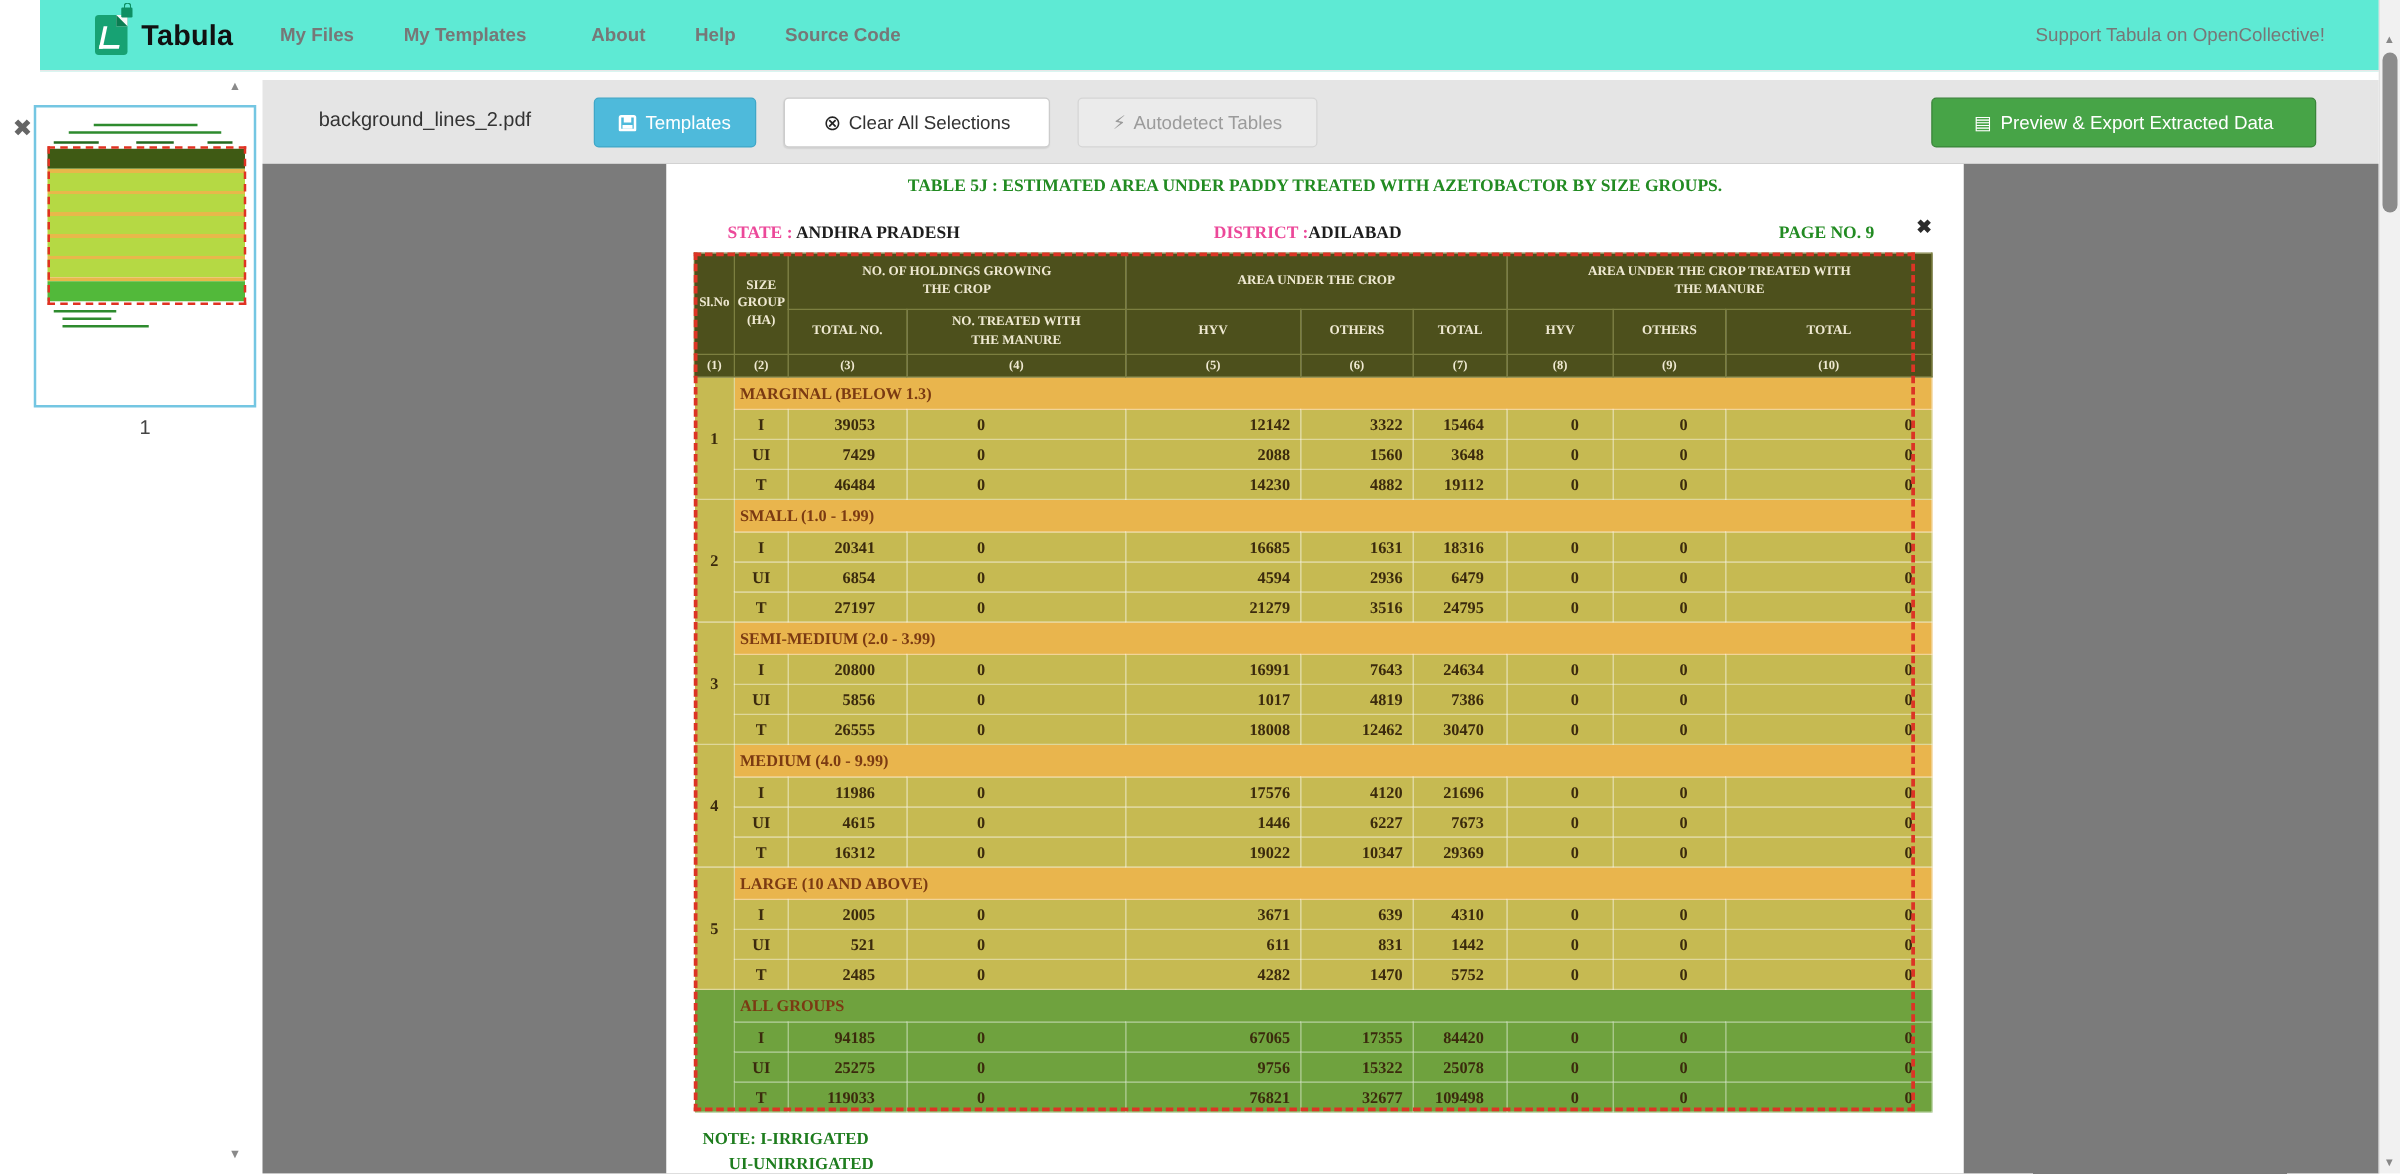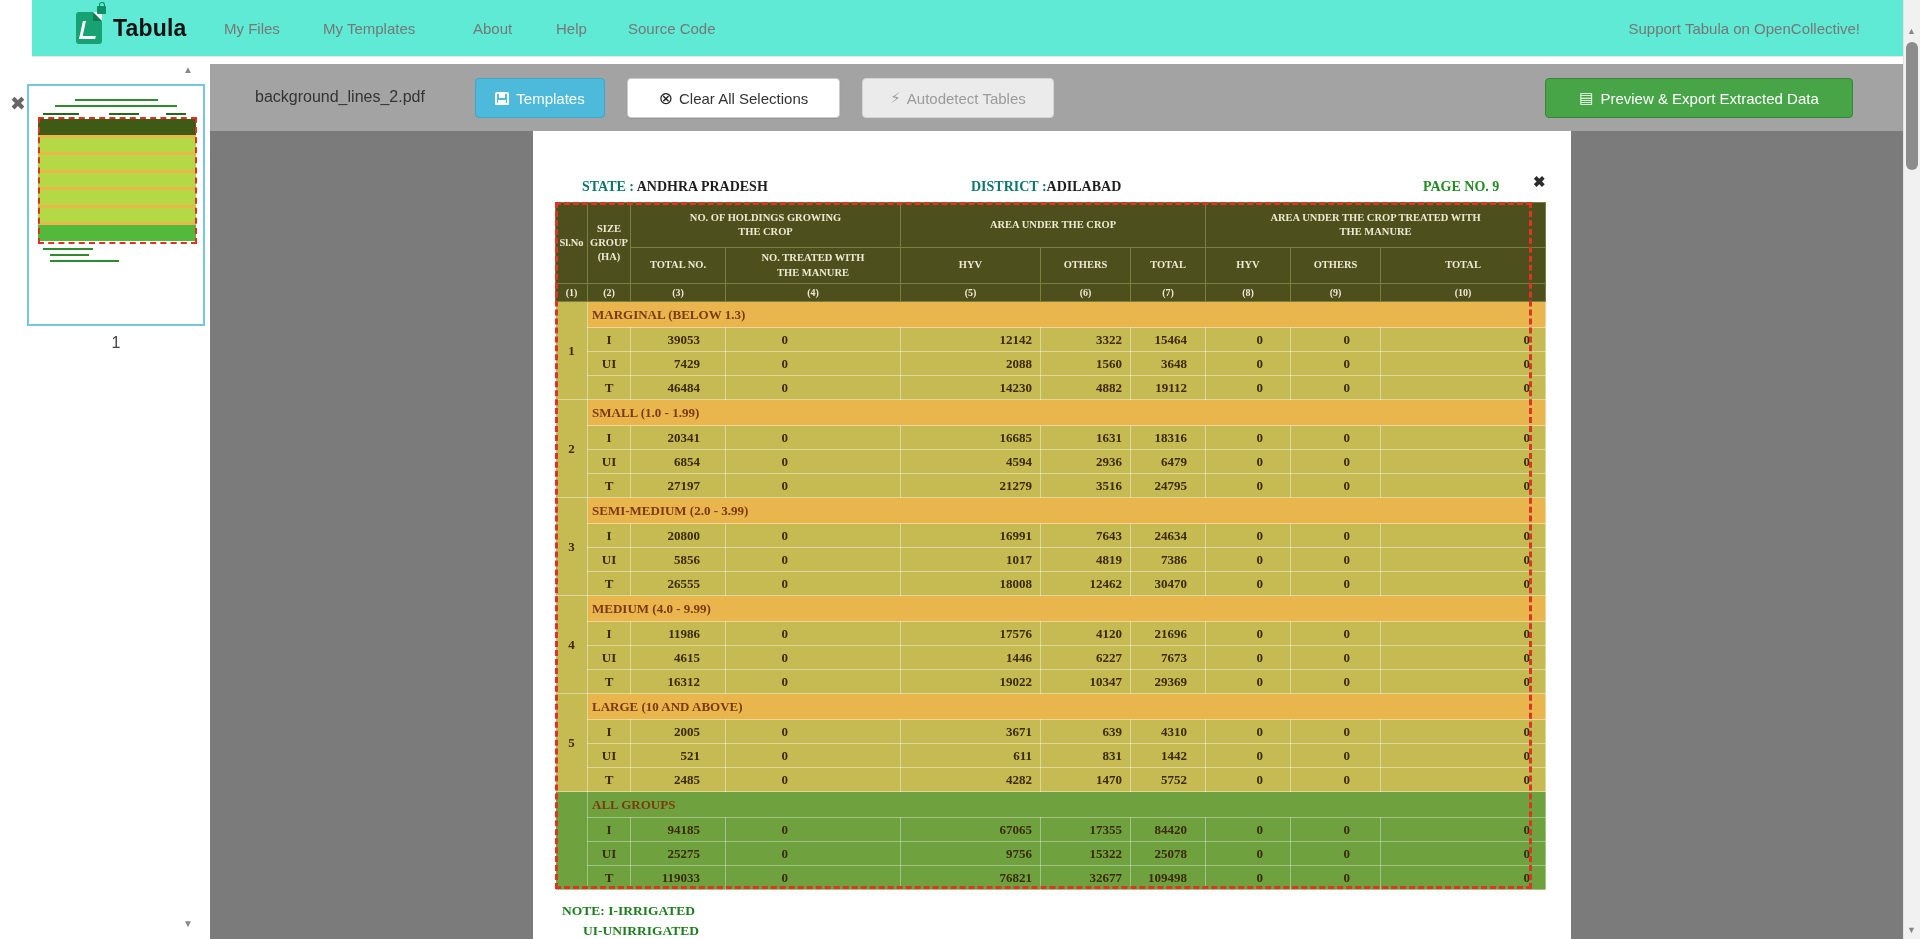--- a/index.html
+++ b/index.html
@@ -9,21 +9,21 @@
 
   
   .navbar { position:absolute; left:0; top:0; width:1920px; height:57px; background:#5eead4; border-bottom:1px solid #e7e7e7;margin-left:32px; }
   .brand-wrap { position:absolute; left:44px; top:12px; display:flex; align-items:center; cursor:pointer; }
   .logo { position:relative; width:26px; height:32px; background:#17a273; border-radius:3px; }
   .logo::before { content:""; position:absolute; right:0; top:0; width:0; height:0; border-top:9px solid #f8f8f8; border-left:9px solid #0b7d52; }
   .logo::after { content:""; position:absolute; left:5px; top:9px; width:13px; height:15px; border-left:3px solid #fff; border-bottom:3px solid #fff; transform:skewX(-12deg); }
   .lock { position:absolute; right:-4px; top:-6px; width:9px; height:8px; background:#0e8f63; border-radius:1px; }
   .lock::before { content:""; position:absolute; left:1.5px; top:-4px; width:4px; height:4px; border:1.5px solid #0e8f63; border-bottom:none; border-radius:3px 3px 0 0; }
   .brand-text { margin-left:11px; font-size:23px; font-weight:bold; color:#111; letter-spacing:.2px; }
-  .nav-link { position:absolute; top:20px; font-size:15px; color:#777; cursor:pointer; white-space:nowrap; }
+  .nav-link { position:absolute; top:20px; font-size:15px; color:#777; cursor:pointer; white-space:nowrap;font-weight:bold; }
   .nl0{left:192px;} .nl1{left:291px;} .nl2{left:441px;} .nl3{left:524px;} .nl4{left:596px;}
   .support { position:absolute; right:92px; top:20px; font-size:15px; color:#777; cursor:pointer; }
 
   
   .sidebar { position:absolute; left:0; top:58px; width:210px; height:881px; background:#fff; }
   .thumb-remove { position:absolute; left:10px; top:36px; font-size:19px; font-weight:bold; color:#666; cursor:pointer; line-height:1; }
   .thumb-box { position:absolute; left:27px; top:26px; width:178px; height:242px; border:2px solid #74c6e2; background:#fff; padding:4px; cursor:pointer; }
   .thumb-inner { position:relative; width:100%; height:100%; background:#fff; overflow:hidden; }
   .t-line { position:absolute; height:2px; background:#2e8b2e; }
   .t-meta { position:absolute; height:2px; background:#23691f; }
@@ -32,41 +32,41 @@
   .t-body { height:87px; background:repeating-linear-gradient(to bottom, #e8b84a 0 3px, #b5d944 3px 17.4px); }
   .t-orange { height:3px; background:#e8b84a; }
   .t-green { height:16px; background:#52b93a; }
   .t-sel { position:absolute; left:0px; top:-2px; right:-1px; bottom:-3px; border:2px dashed #e03222; }
   .t-note { position:absolute; height:2px; background:#2e8b2e; }
   .thumb-caption { position:absolute; left:27px; top:276px; width:178px; text-align:center; font-size:16px; color:#444; }
   .side-scroll-up { position:absolute; left:183px; top:6px; font-size:10px; color:#8a8a8a; cursor:pointer; }
   .side-scroll-down { position:absolute; left:183px; top:860px; font-size:10px; color:#8a8a8a; cursor:pointer; }
 
   
-  .toolbar { position:absolute; left:210px; top:64px; width:1693px; height:67px; background:#a3a3a3; }
+  .toolbar { position:absolute; left:210px; top:64px; width:1693px; height:67px; background:#e5e5e5; }
   .file-label { position:absolute; left:45px; top:24px; font-size:16px; color:#333; }
   .btn { position:absolute; top:14px; height:40px; border-radius:4px; font-size:15px; display:flex; align-items:center; justify-content:center; cursor:pointer; white-space:nowrap; }
   .btn-templates { left:265px; width:130px; background:#4ebadb; border:1px solid #3fa7c8; color:#fff; }
   .btn-clear { left:417px; width:213px; background:#fff; border:1px solid #ccc; color:#333; box-shadow:0 1px 1px rgba(0,0,0,.08); }
   .btn-autodetect { left:652px; width:192px; background:#ebebeb; border:1px solid #d5d5d5; color:#9b9b9b; cursor:default; }
   .btn-export { left:1335px; width:308px; background:#47a447; border:1px solid #398439; color:#fff; }
   .save-icon { position:relative; width:14px; height:13px; border:2px solid #fff; border-radius:2px 2px 1px 1px; margin-right:7px; }
   .save-icon::before { content:""; position:absolute; left:2px; top:-1px; width:6px; height:5px; background:#fff; }
   .save-icon::after { content:""; position:absolute; left:1px; bottom:0; width:8px; height:3px; background:#fff; }
   .clear-icon { font-size:17px; line-height:1; margin-right:6px; color:#222; }
   .bolt-icon { font-size:15px; margin-right:6px; color:#9b9b9b; }
   .table-icon { font-size:15px; margin-right:7px; color:#fff; }
 
   
   .main { position:absolute; left:210px; top:131px; width:1693px; height:808px; background:#7b7b7b; overflow:hidden; }
   .page { position:absolute; left:323px; top:0; width:1038px; height:900px; background:#fff; font-family:"Liberation Serif","DejaVu Serif",serif; font-weight:bold; }
   .pdf-title { position:absolute; left:0; top:11px; width:100%; text-align:center; font-size:14px; color:#228b22; }
   .meta-line { position:absolute; top:48px; left:0; width:100%; font-size:14px; }
   .m-state { position:absolute; left:49px; } .m-district { position:absolute; left:438px; }
-  .m-label { color:#0f766e; } .m-value { color:#1d1d1d; }
+  .m-label { color:#ec4899; } .m-value { color:#1d1d1d; }
   .m-page { position:absolute; left:890px; color:#228b22; }
   .sel-close { position:absolute; left:1000px; top:44px; font-size:15px; color:#2b2b2b; cursor:pointer; z-index:7; line-height:1; }
 
   .selection { position:absolute; left:22px; top:71px; width:977px; height:687px; border:3px dashed #dc3425; z-index:5; cursor:move; }
 
   table.pdftable { position:absolute; left:22px; top:71px; width:990px; border-collapse:collapse; table-layout:fixed; z-index:1; }
   .pdftable th { background:#4d501c; color:#efe9d2; font-weight:bold; font-size:10.5px; border:1px solid #7c7f40; text-align:center; vertical-align:middle; line-height:1.35; padding:0 2px; }
   .pdftable thead tr:nth-child(1){ height:45px; } .pdftable thead tr:nth-child(2){ height:36px; } .pdftable thead tr:nth-child(3){ height:18px; }
   .pdftable thead tr:nth-child(3) th { font-size:10px; }
   .pre { white-space:pre-line; }
@@ -151,20 +151,21 @@
       <span>Autodetect Tables</span>
     </div>
     <div class="btn btn-export">
       <span class="table-icon">▤</span>
       <span>Preview &amp; Export Extracted Data</span>
     </div>
   </div>
 
   <div class="main">
     <div class="page">
+      <div class="pdf-title">TABLE 5J : ESTIMATED AREA UNDER PADDY  TREATED WITH AZETOBACTOR BY SIZE GROUPS.</div>
       <div class="meta-line">
         <span class="m-state">
           <span class="m-label">STATE :</span>
           <span class="m-value">ANDHRA PRADESH</span>
         </span>
         <span class="m-district">
           <span class="m-label">DISTRICT :</span><span class="m-value">ADILABAD</span>
         </span>
         <span class="m-page">PAGE NO. 9</span>
       </div>

